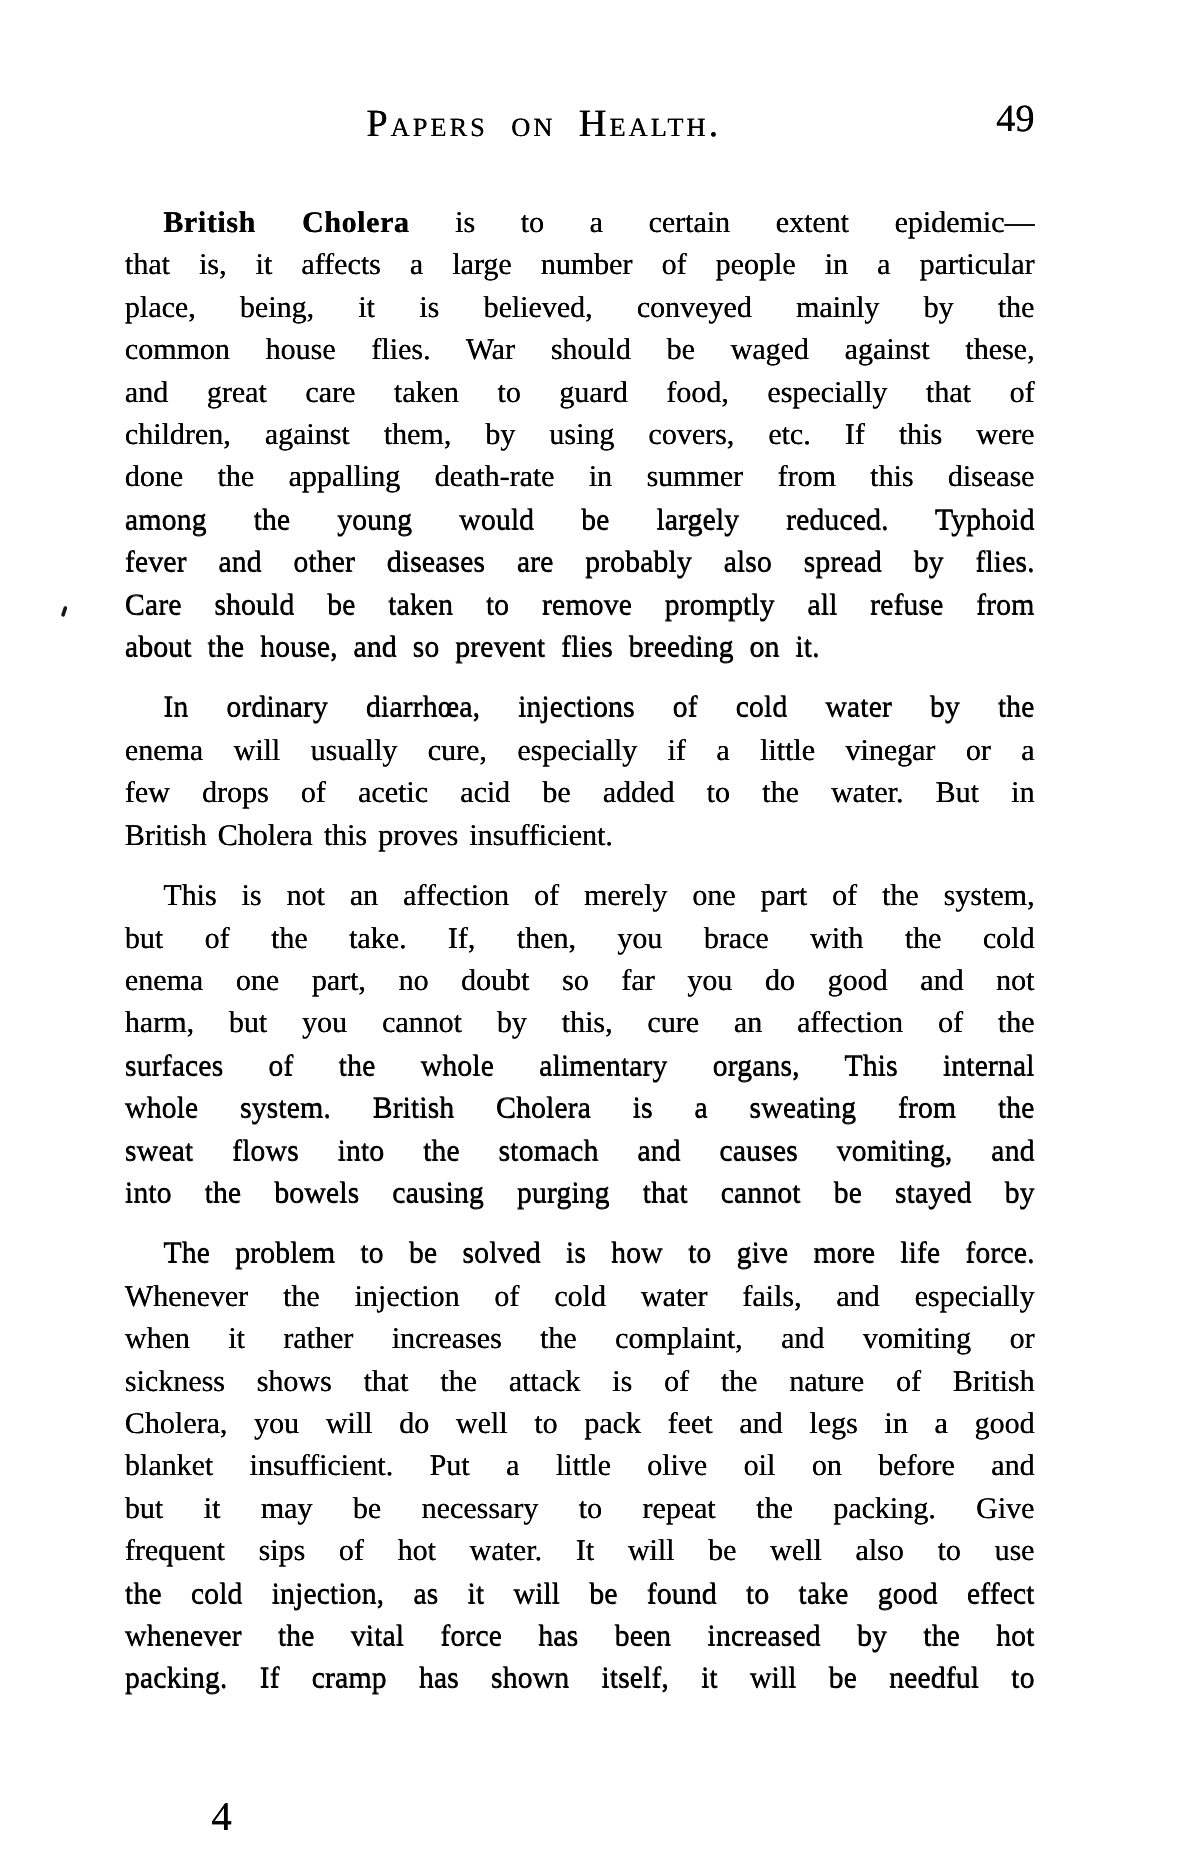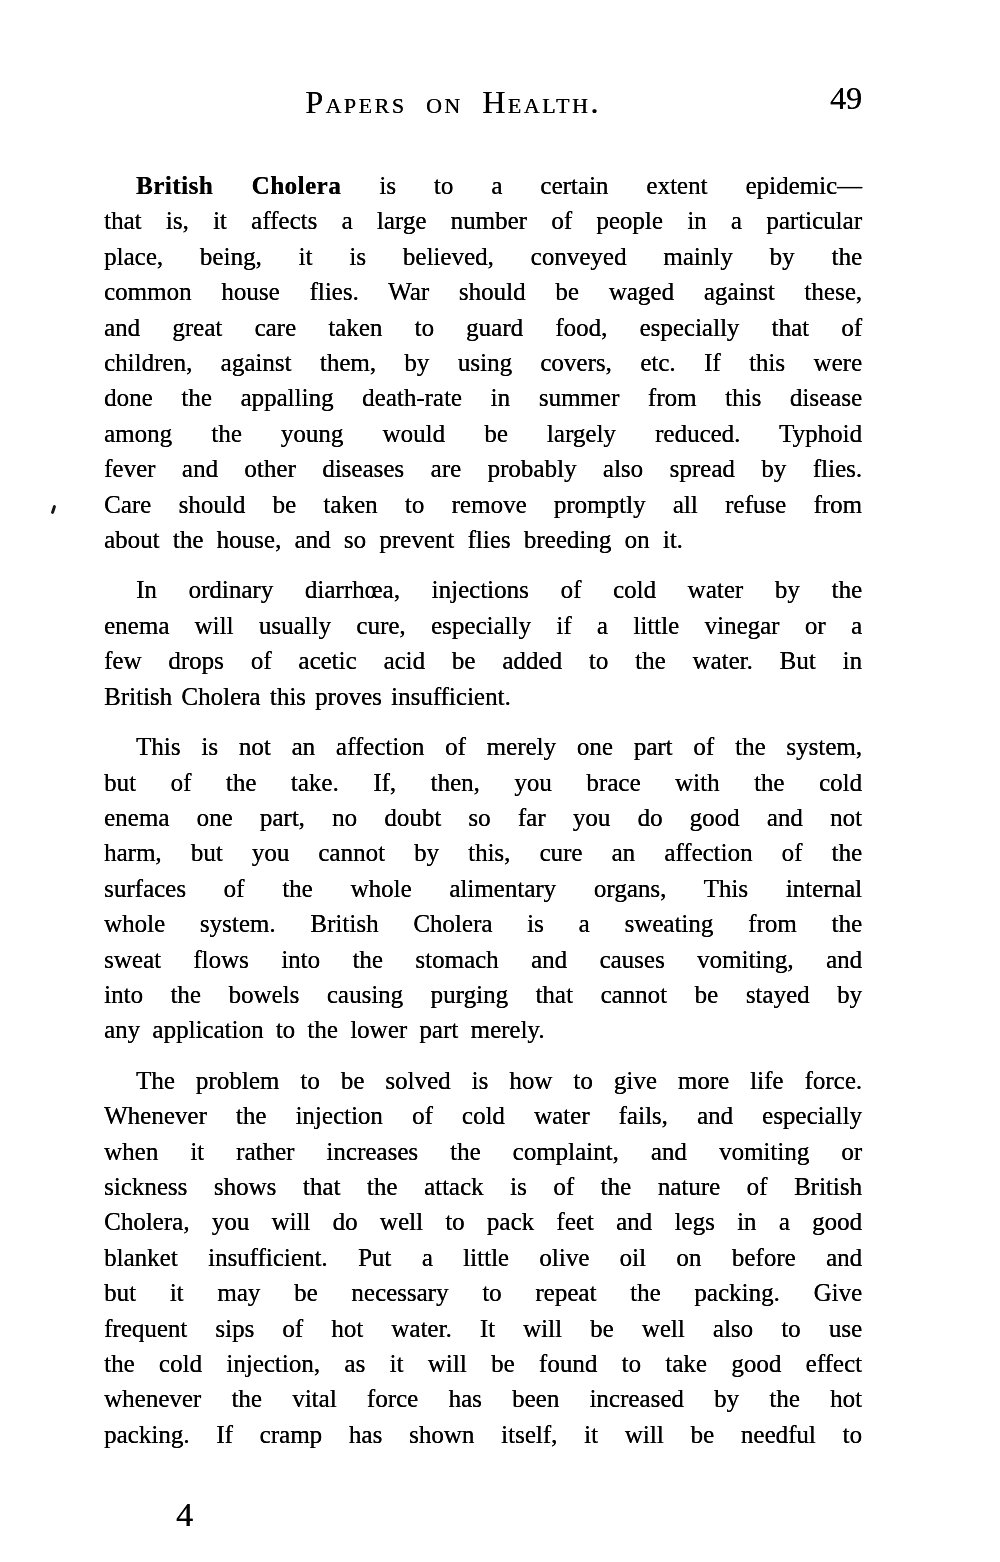--- a/index.html
+++ b/index.html
@@ -92,21 +92,20 @@
       </div>
       <div class="paragraph">
         <div class="line justify indent">This is not an affection of merely one part of the system,</div>
         <div class="line justify">but of the take. If, then, you brace with the cold</div>
         <div class="line justify">enema one part, no doubt so far you do good and not</div>
         <div class="line justify">harm, but you cannot by this, cure an affection of the</div>
         <div class="line justify">surfaces of the whole alimentary organs, This internal</div>
         <div class="line justify">whole system. British Cholera is a sweating from the</div>
         <div class="line justify">sweat flows into the stomach and causes vomiting, and</div>
         <div class="line justify">into the bowels causing purging that cannot be stayed by</div>
-        <div class="line" style="word-spacing: 6px;">any application to the lower part merely.</div>
       </div>
       <div class="paragraph">
         <div class="line justify indent">The problem to be solved is how to give more life force.</div>
         <div class="line justify">Whenever the injection of cold water fails, and especially</div>
         <div class="line justify">when it rather increases the complaint, and vomiting or</div>
         <div class="line justify">sickness shows that the attack is of the nature of British</div>
         <div class="line justify">Cholera, you will do well to pack feet and legs in a good</div>
         <div class="line justify">blanket insufficient. Put a little olive oil on before and</div>
         <div class="line justify">but it may be necessary to repeat the packing. Give</div>
         <div class="line justify">frequent sips of hot water. It will be well also to use</div>

